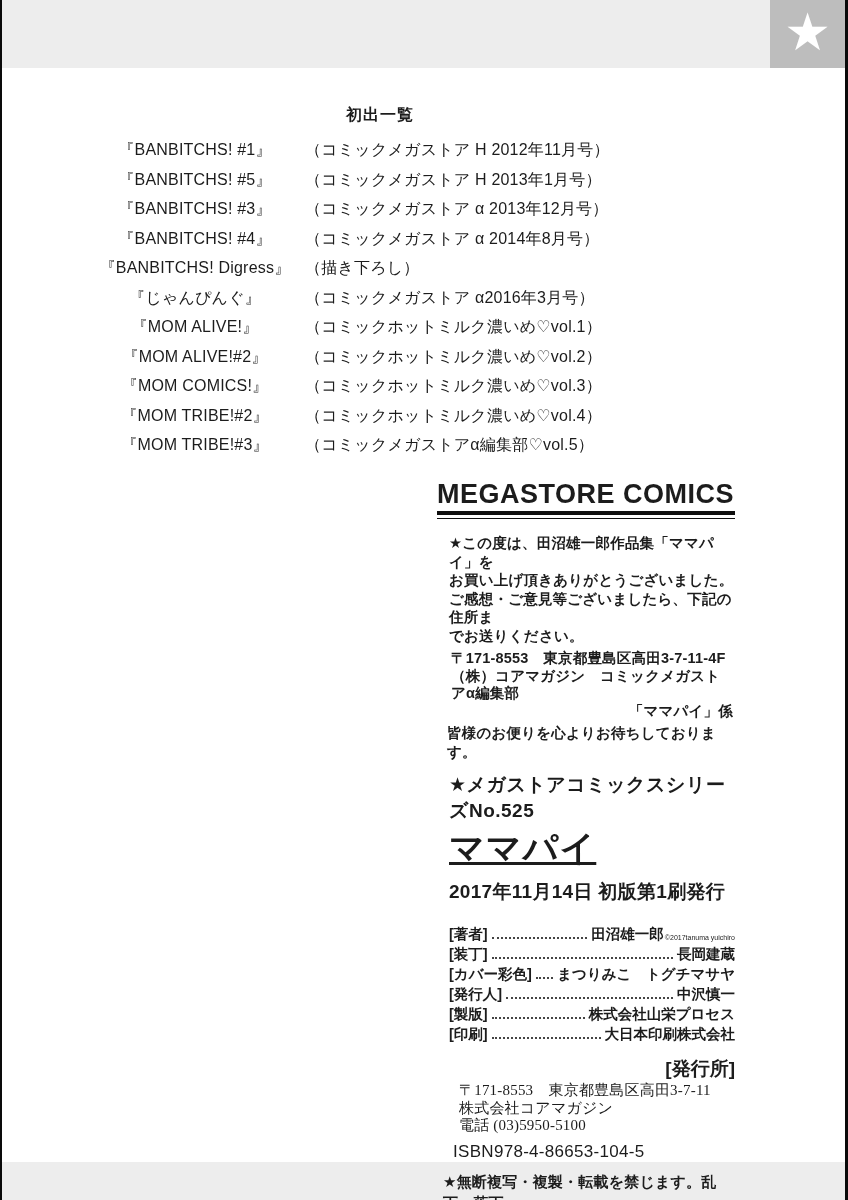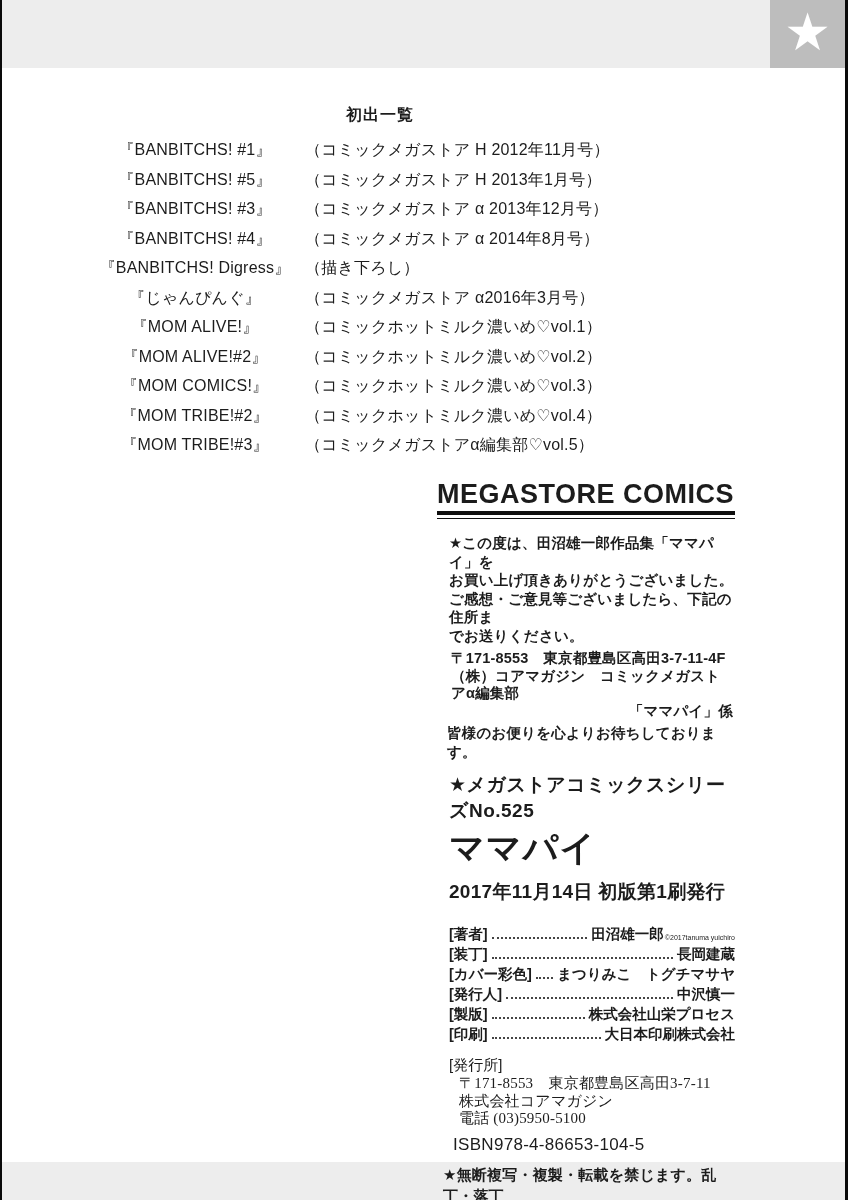--- a/index.html
+++ b/index.html
@@ -31,30 +31,30 @@
     font-size:27px;font-weight:900;letter-spacing:0.5px;line-height:30px;
     transform:scaleY(1.05);transform-origin:left top;white-space:nowrap;
   }
   .rule-thick{height:4px;background:#0f0f0f;margin-top:3px;}
   .rule-thin{height:1px;background:#0f0f0f;margin-top:3px;}
   .thanks{margin:15px 0 0 12px;font-size:14.5px;line-height:18.5px;font-weight:600;white-space:pre-line;letter-spacing:0.2px;}
   .addr{margin:5px 0 0 14px;font-size:14.5px;line-height:17.5px;font-weight:600;letter-spacing:0.2px;}
   .addr .right{text-align:right;margin-right:2px;}
   .waiting{margin:4px 0 0 10px;font-size:14.5px;font-weight:600;letter-spacing:0.2px;}
   .series{margin:10px 0 0 12px;font-size:19px;font-weight:600;letter-spacing:0.5px;}
-  .book-title{margin:4px 0 0 12px;font-size:35px;font-weight:600;line-height:40px;letter-spacing:1px;}
+  .book-title{margin:4px 0 0 12px;font-size:35px;font-weight:600;line-height:40px;letter-spacing:1px;text-decoration:underline;}
   .print-info{margin:11px 0 0 12px;font-size:19px;font-weight:600;letter-spacing:0.3px;}
   .credits{margin:19px 0 0 12px;}
   .credit-row{display:flex;align-items:flex-end;height:20px;font-size:14.5px;font-weight:600;}
   .credit-label{white-space:nowrap;}
   .credit-leader{flex:1;border-bottom:2px dotted #444;margin:0 4px 5px 4px;min-width:12px;}
   .credit-value{white-space:nowrap;}
   .credit-copy{font-size:7px;font-weight:400;margin-left:1px;line-height:1;padding-bottom:3px;white-space:nowrap;}
   .publisher{margin:12px 0 0 12px;}
-  .publisher .label{font-size:15px;font-weight:400;}
+  .publisher .label{font-size:19px;font-weight:700;text-align:right;}
   .publisher .serifline{
     font-family:"Liberation Serif","DejaVu Serif",serif;
     margin-left:10px;font-size:15px;line-height:17.5px;font-weight:500;letter-spacing:0.2px;
   }
   .isbn{margin:7px 0 0 16px;font-size:17px;font-weight:500;letter-spacing:0.3px;}
   .notice{margin:9px 0 0 6px;font-size:15px;line-height:21px;font-weight:600;white-space:pre-line;letter-spacing:0.2px;}
 </style>
 </head>
 <body>
 

